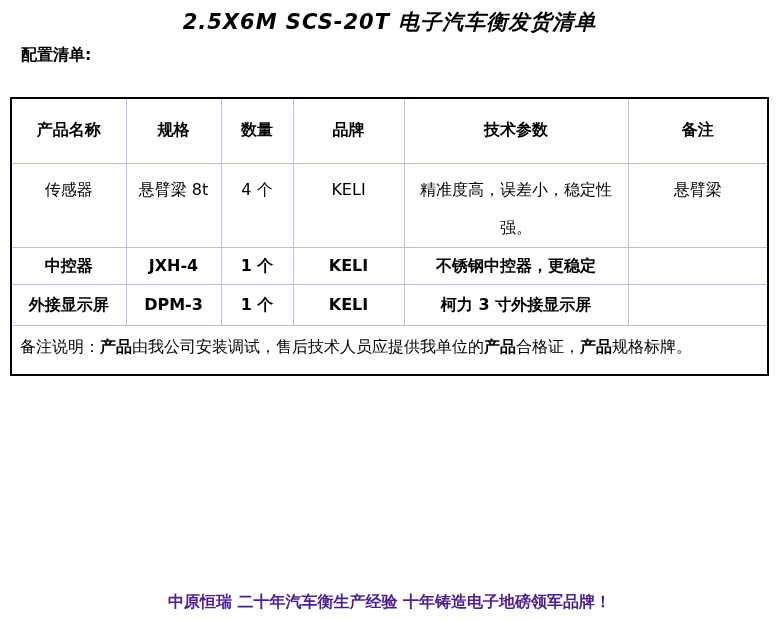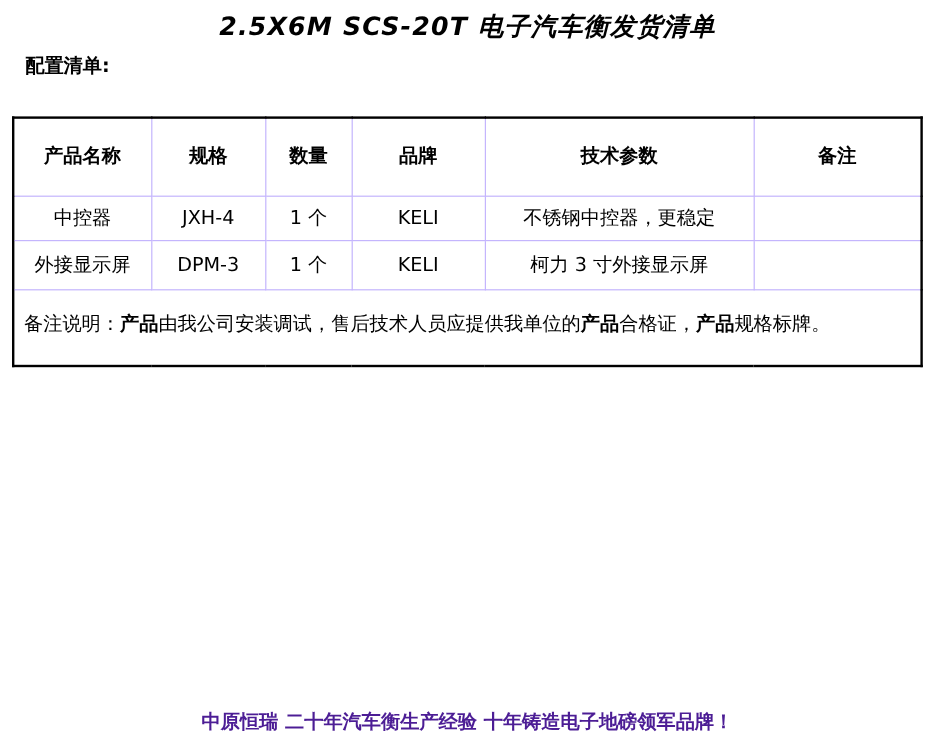--- a/index.html
+++ b/index.html
@@ -47,28 +47,28 @@
     border: 1px solid #c4b5fd;
     text-align: center;
     overflow: hidden;
     margin-top: 48px;
   }
   tr.r-head th { height: 65px; font-weight: bold; font-size: 16px; vertical-align: middle; }
   tr.r-tall td { vertical-align: top; padding-top: 7px; line-height: 38px; }
   tr.r-tall1 td { height: 81px; }
   tr.r-tall2 td { height: 76px; }
   tr.r-tall3 td { height: 81px; }
-  tr.r-short td { vertical-align: middle; line-height: 20px; }
+  tr.r-short td { vertical-align: middle; line-height: 20px; font-weight: bold; }
   tr.r-short1 td { height: 37px; }
   tr.r-short2 td { height: 41px; }
   tr.r-short3 td { height: 40px; }
   td.c-params { padding-left: 12px; padding-right: 12px; }
   td.c-note   { padding-left: 6px;  padding-right: 6px; }
   tr.r-foot td {
-    height: 64px;
+    height: 50px;
     text-align: left;
     vertical-align: middle;
     padding: 0 8px 6px 8px;
     line-height: 20px;
   }
   tr.r-foot .b { font-weight: bold; }
   .slogan {
     position: absolute;
     top: 592px;
     left: 0;
@@ -101,20 +101,28 @@
       <tr class="r-head">
         <th>产品名称</th>
         <th>规格</th>
         <th>数量</th>
         <th>品牌</th>
         <th>技术参数</th>
         <th>备注</th>
       </tr>
     </thead>
     <tbody>
+      <tr class="r-tall r-tall2">
+        <td>传感器</td>
+        <td>悬臂梁 8t</td>
+        <td>4 个</td>
+        <td>KELI</td>
+        <td class="c-params">精准度高，误差小，稳定性强。</td>
+        <td class="c-note">悬臂梁</td>
+      </tr>
       <tr class="r-short r-short1">
         <td>中控器</td>
         <td>JXH-4</td>
         <td>1 个</td>
         <td>KELI</td>
         <td class="c-params">不锈钢中控器，更稳定</td>
         <td class="c-note"></td>
       </tr>
       <tr class="r-short r-short2">
         <td>外接显示屏</td>

